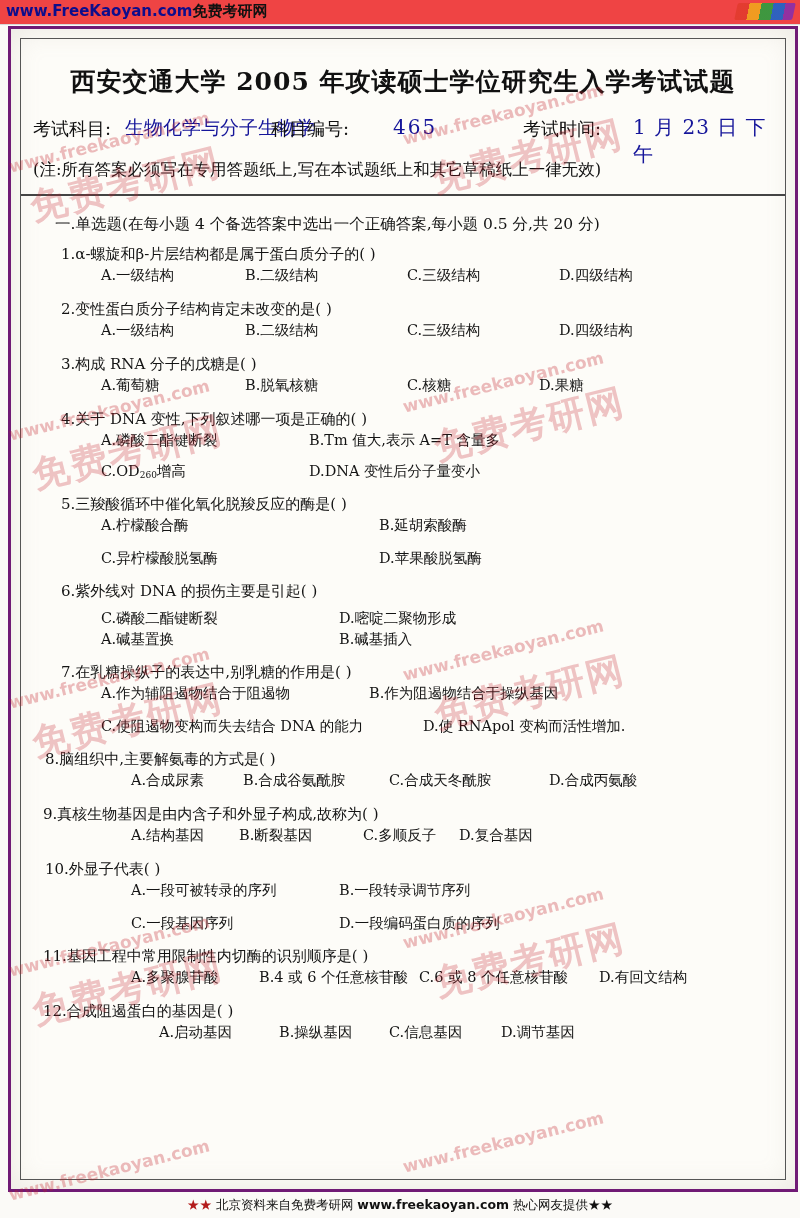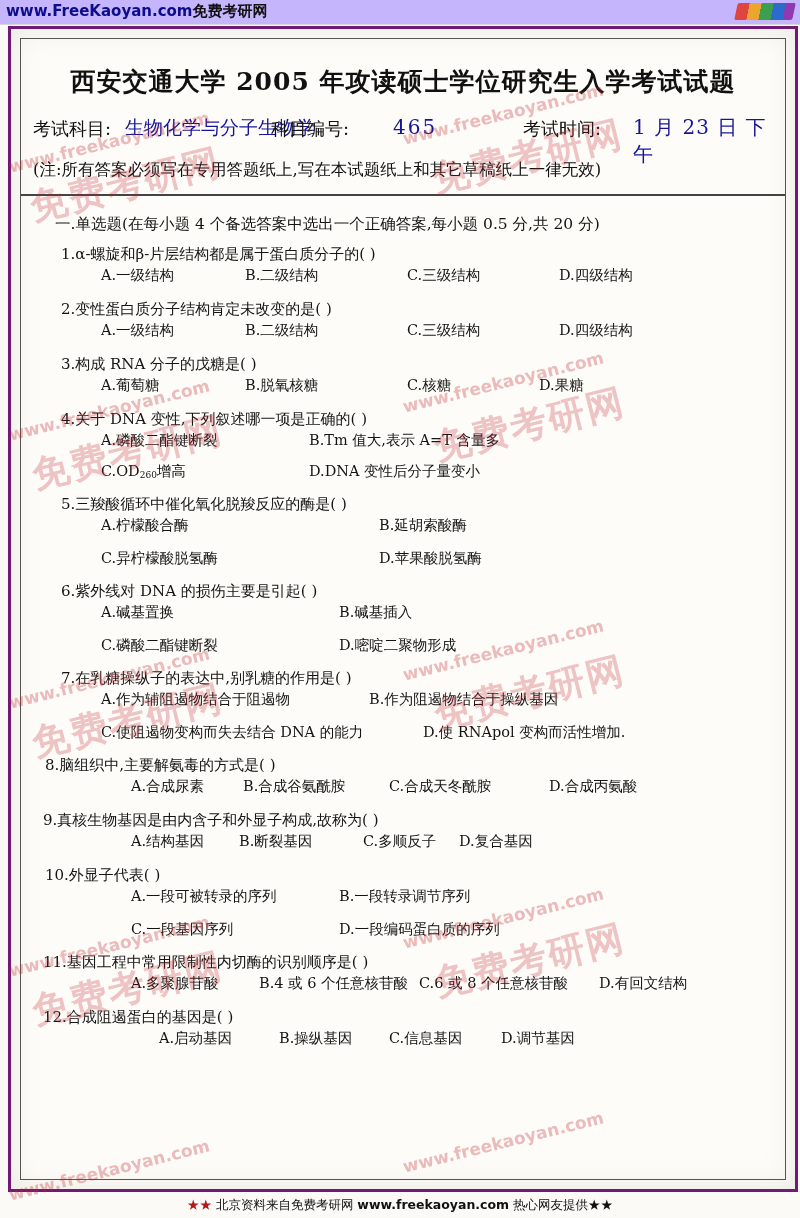--- a/index.html
+++ b/index.html
@@ -11,21 +11,21 @@
     overflow:hidden;
     position:relative;
   }
   .page{
     position:relative;width:800px;height:1218px;
     background:#fbfaf7;
   }
   
   .topbar{
     position:absolute;left:0;top:0;width:800px;height:24px;
-    background:#c4b5fd;border-bottom:1px solid #d8d8d8;
+    background:#ef4444;border-bottom:1px solid #d8d8d8;
   }
   .topbar .site{
     position:absolute;left:6px;top:2px;
     font-size:15px;font-weight:bold;color:#0d0d8c;
     letter-spacing:0px;
   }
   .topbar .site .dom{color:#0d0d8c;}
   .topbar .site .cn{color:#111;}
   .topbar .logo{
     position:absolute;right:6px;top:3px;width:58px;height:17px;
@@ -185,27 +185,27 @@
           <span class="opt" style="left:340px;">B.延胡索酸酶</span>
         </div>
         <div class="row" style="margin-top:12px;">
           <span class="opt" style="left:62px;">C.异柠檬酸脱氢酶</span>
           <span class="opt" style="left:340px;">D.苹果酸脱氢酶</span>
         </div>
       </div>
 
       <div class="q" style="margin-top:10px;">6.紫外线对 DNA 的损伤主要是引起(        )</div>
       <div class="opts2">
+        <div class="row" style="margin-top:12px;">
+          <span class="opt" style="left:62px;">C.磷酸二酯键断裂</span>
+          <span class="opt" style="left:300px;">D.嘧啶二聚物形成</span>
+        </div>
         <div class="row">
           <span class="opt" style="left:62px;">A.碱基置换</span>
           <span class="opt" style="left:300px;">B.碱基插入</span>
-        </div>
-        <div class="row" style="margin-top:12px;">
-          <span class="opt" style="left:62px;">C.磷酸二酯键断裂</span>
-          <span class="opt" style="left:300px;">D.嘧啶二聚物形成</span>
         </div>
       </div>
 
       <div class="q" style="margin-top:10px;">7.在乳糖操纵子的表达中,别乳糖的作用是(        )</div>
       <div class="opts2">
         <div class="row">
           <span class="opt" style="left:62px;">A.作为辅阻遏物结合于阻遏物</span>
           <span class="opt" style="left:330px;">B.作为阻遏物结合于操纵基因</span>
         </div>
         <div class="row" style="margin-top:12px;">

